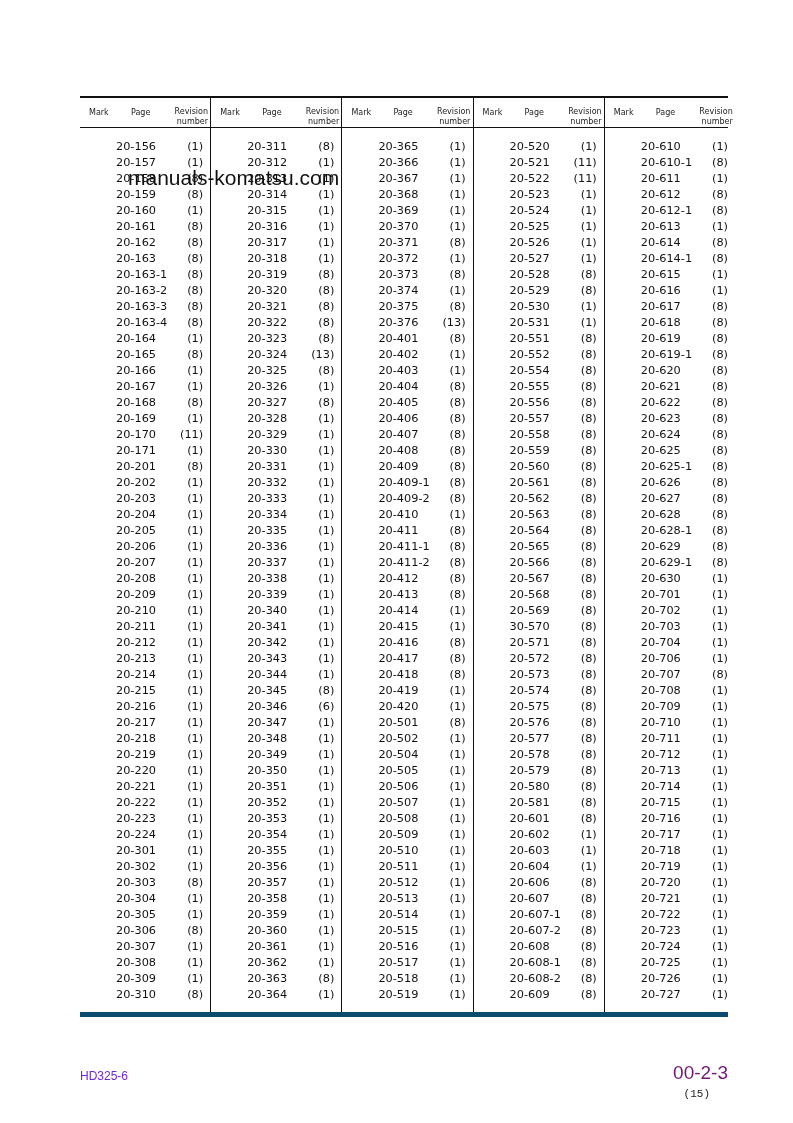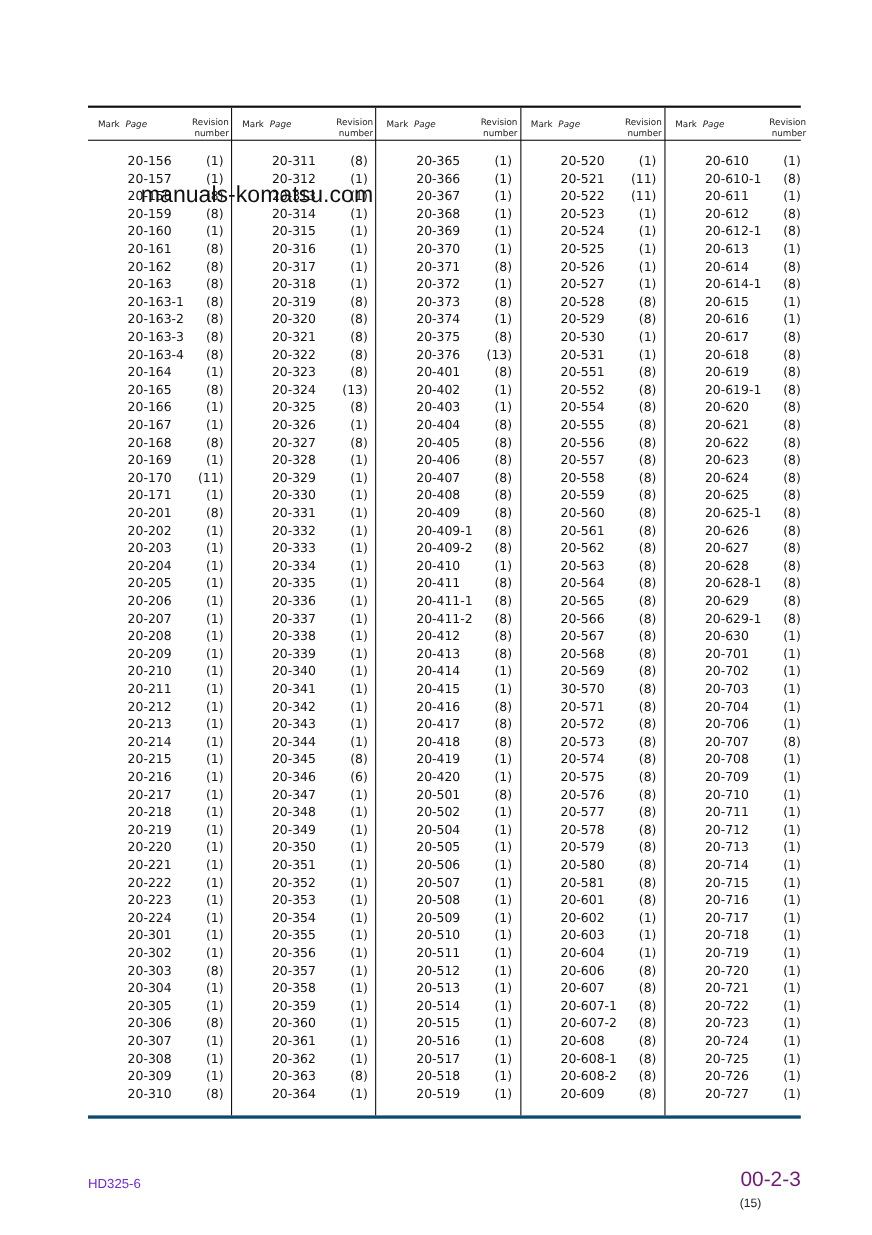--- a/index.html
+++ b/index.html
@@ -2,40 +2,40 @@
 <html><head>
   <meta charset="utf-8">
   <style>
     html, body { margin: 0; padding: 0; background: #ffffff; }
     body {
       width: 793px; height: 1123px; position: relative; overflow: hidden;
       font-family: "DejaVu Sans", sans-serif; color: #111;
     }
     .table-wrap {
       position: absolute; left: 80px; top: 96px; width: 648px; height: 921px;
-      border-top: 2px solid #111; border-bottom: 3px solid #0c4a6e;
+      border-top: 2px solid #111; border-bottom: 5px solid #0c4a6e;
       box-sizing: border-box;
     }
     .header-row {
       position: absolute; left: 0; top: 0; width: 648px; height: 29px;
       border-bottom: 1px solid #111;
     }
     .col {
       position: absolute; top: 0; bottom: 0;
     }
     .col-divider {
       position: absolute; top: 0; bottom: 0; width: 0;
       border-left: 1px solid #111;
     }
     .hdr {
       position: absolute; top: 0; height: 29px; font-size: 8px; color: #222;
       display: flex; align-items: center;
     }
     .hdr-mark { left: 9px; }
-    .hdr-page { left: 34px; font-style: italic; }
+    .hdr-page { left: 51px; }
     .hdr-rev { left: 88px; width: 40px; text-align: right; justify-content: flex-end; line-height: 10px; flex-direction: column; align-items: flex-end; padding-top: 3px; box-sizing: border-box;}
     .rows {
       position: absolute; top: 41px; left: 0; right: 0;
     }
     .row {
       position: relative; height: 16px; font-size: 11.3px; line-height: 16px;
     }
     .row .page { position: absolute; left: 36px; white-space: nowrap; }
     .row .rev { position: absolute; right: 8px; white-space: nowrap; }
     .watermark {
@@ -45,22 +45,22 @@
     }
     .footer-left {
       position: absolute; left: 80px; top: 1069px; font-size: 12px;
       font-family: "Liberation Sans", sans-serif; color: #6d28d9;
     }
     .footer-right {
       position: absolute; right: 65px; top: 1062px; font-size: 19px;
       font-family: "Liberation Sans", sans-serif; color: #701a75;
     }
     .footer-rev {
-      position: absolute; right: 101px; top: 1088px; font-size: 11px;
-      font-family: Liberation Sans, sans-serif; color: #222;
+      position: absolute; right: 83px; top: 1088px; font-size: 11px;
+      font-family: Liberation Mono, monospace; color: #222;
     }
   </style>
 </head>
 <body>
 
 <div class="table-wrap">
   <div class="header-row"></div>
   <div id="cols">
       <div class="col" style="left: 0px; width: 131.2px;">
         <div class="hdr hdr-mark">Mark</div>

